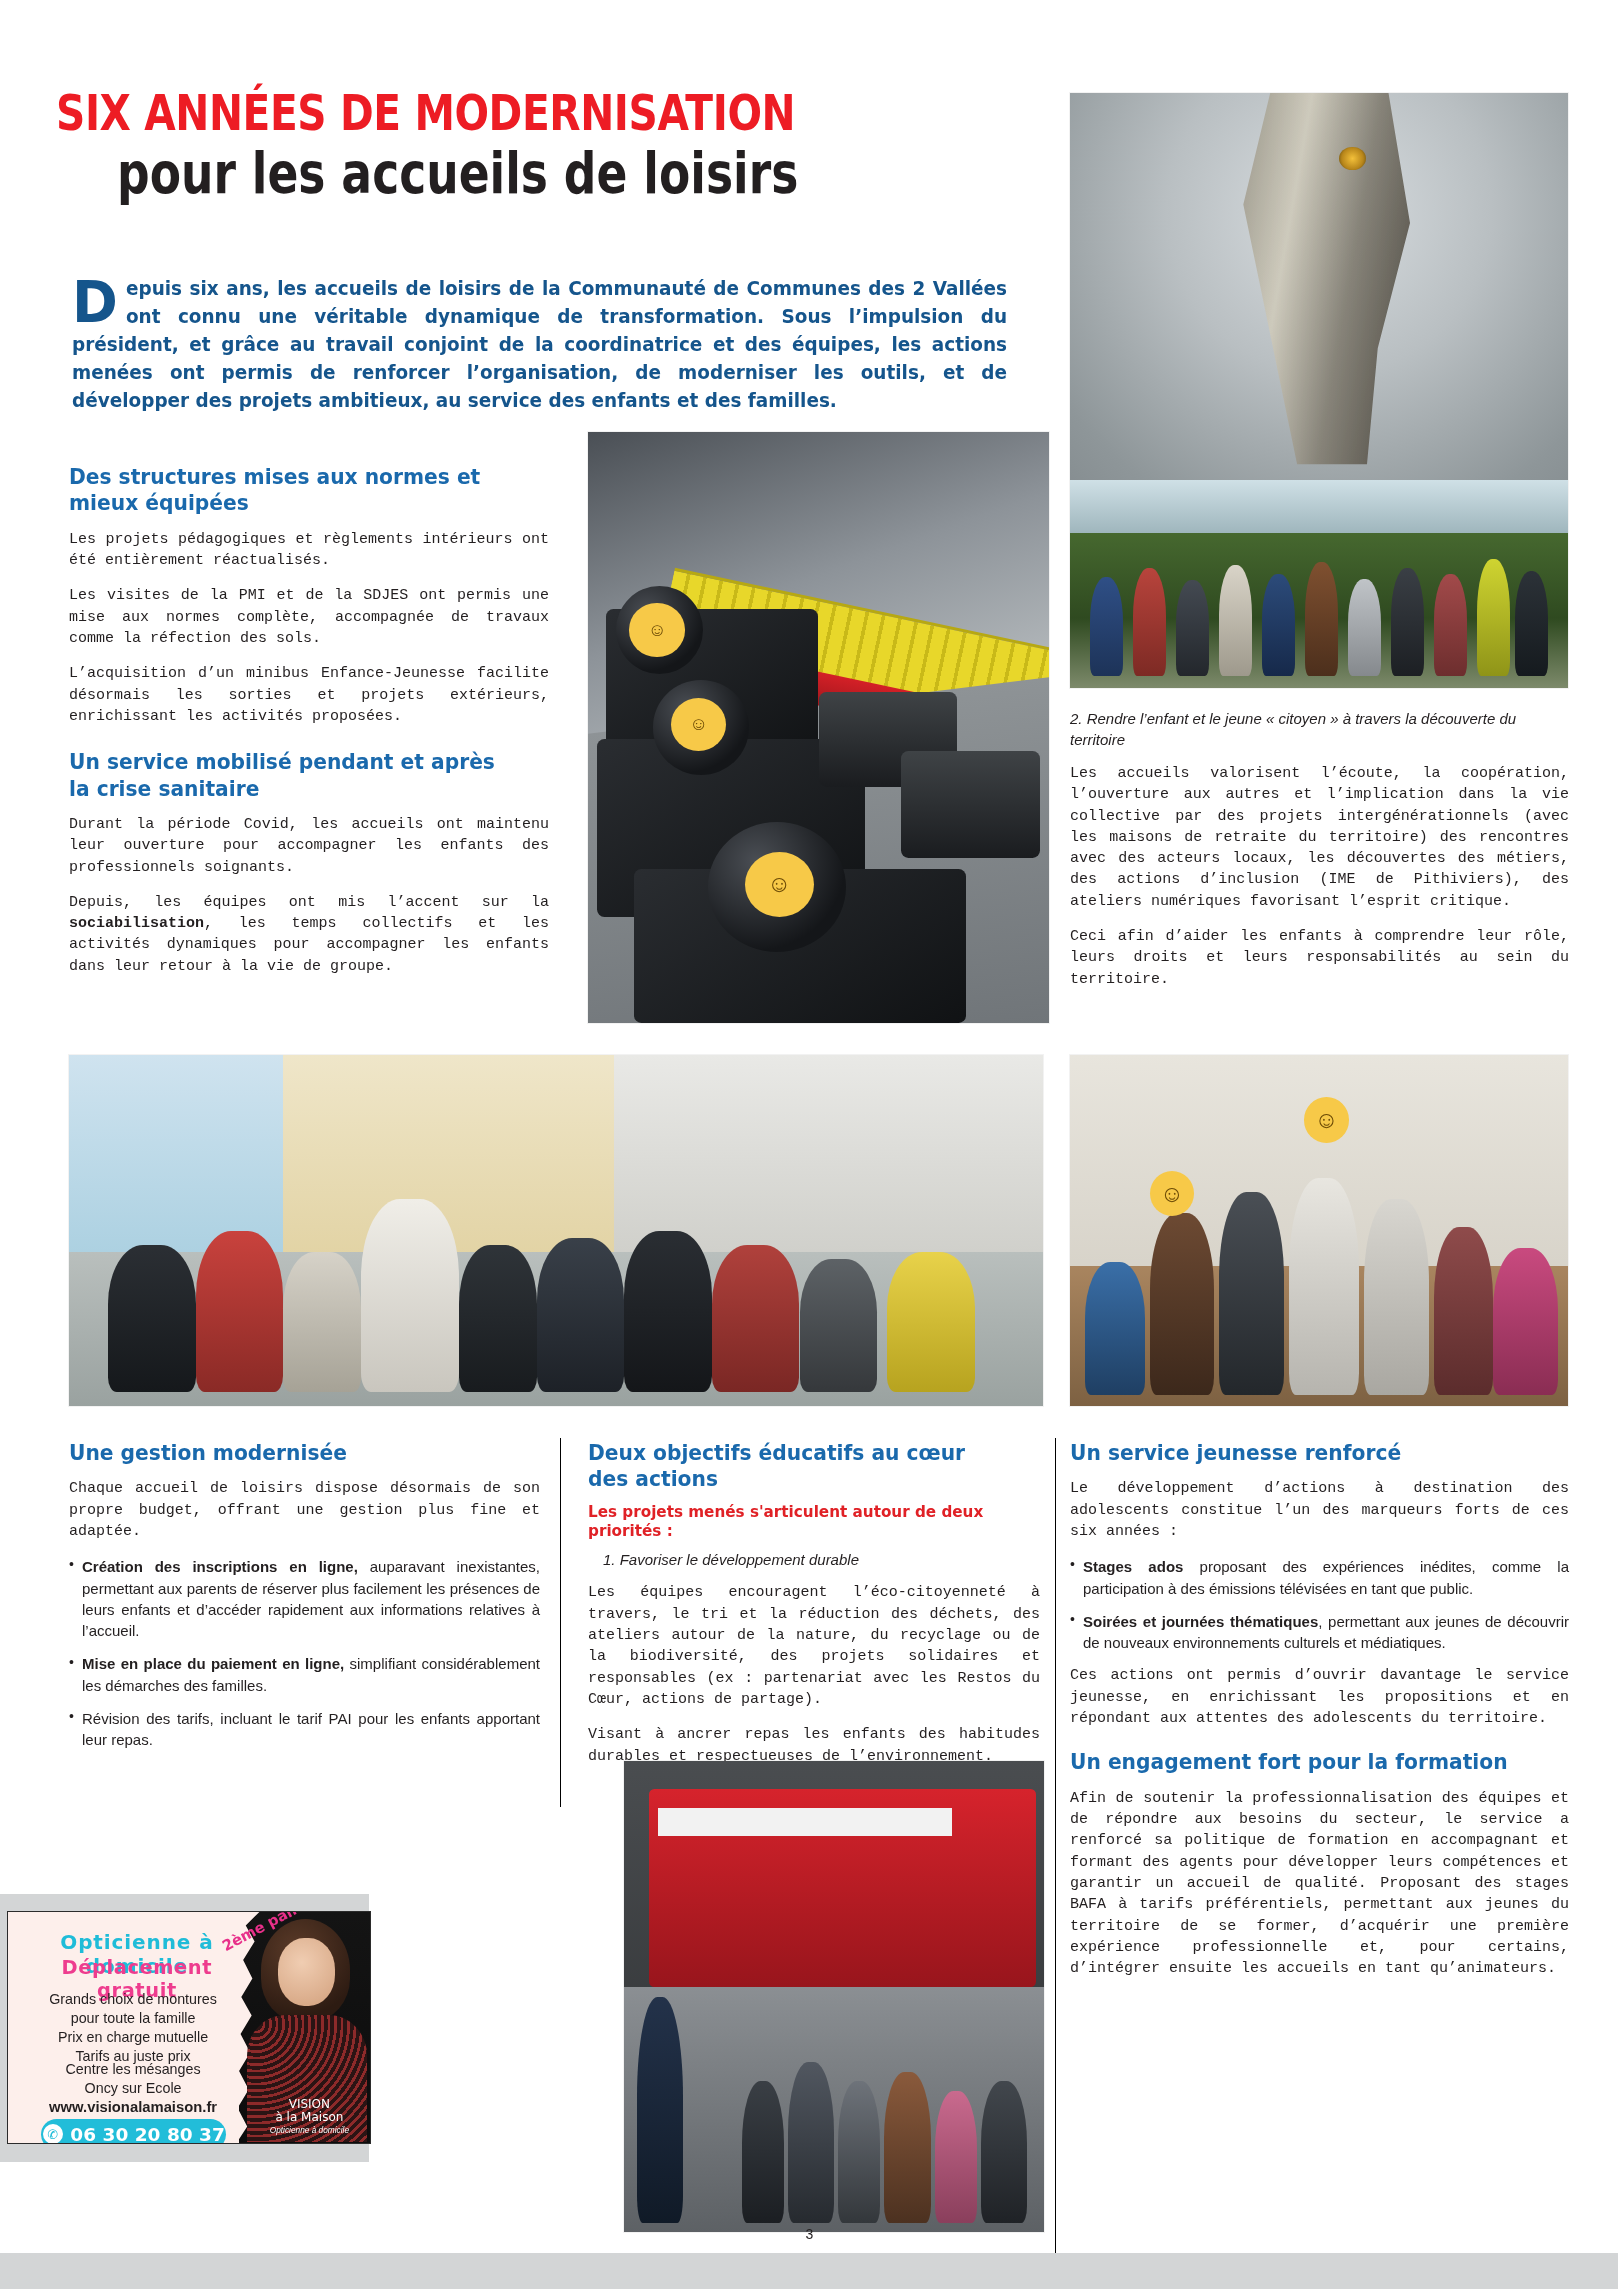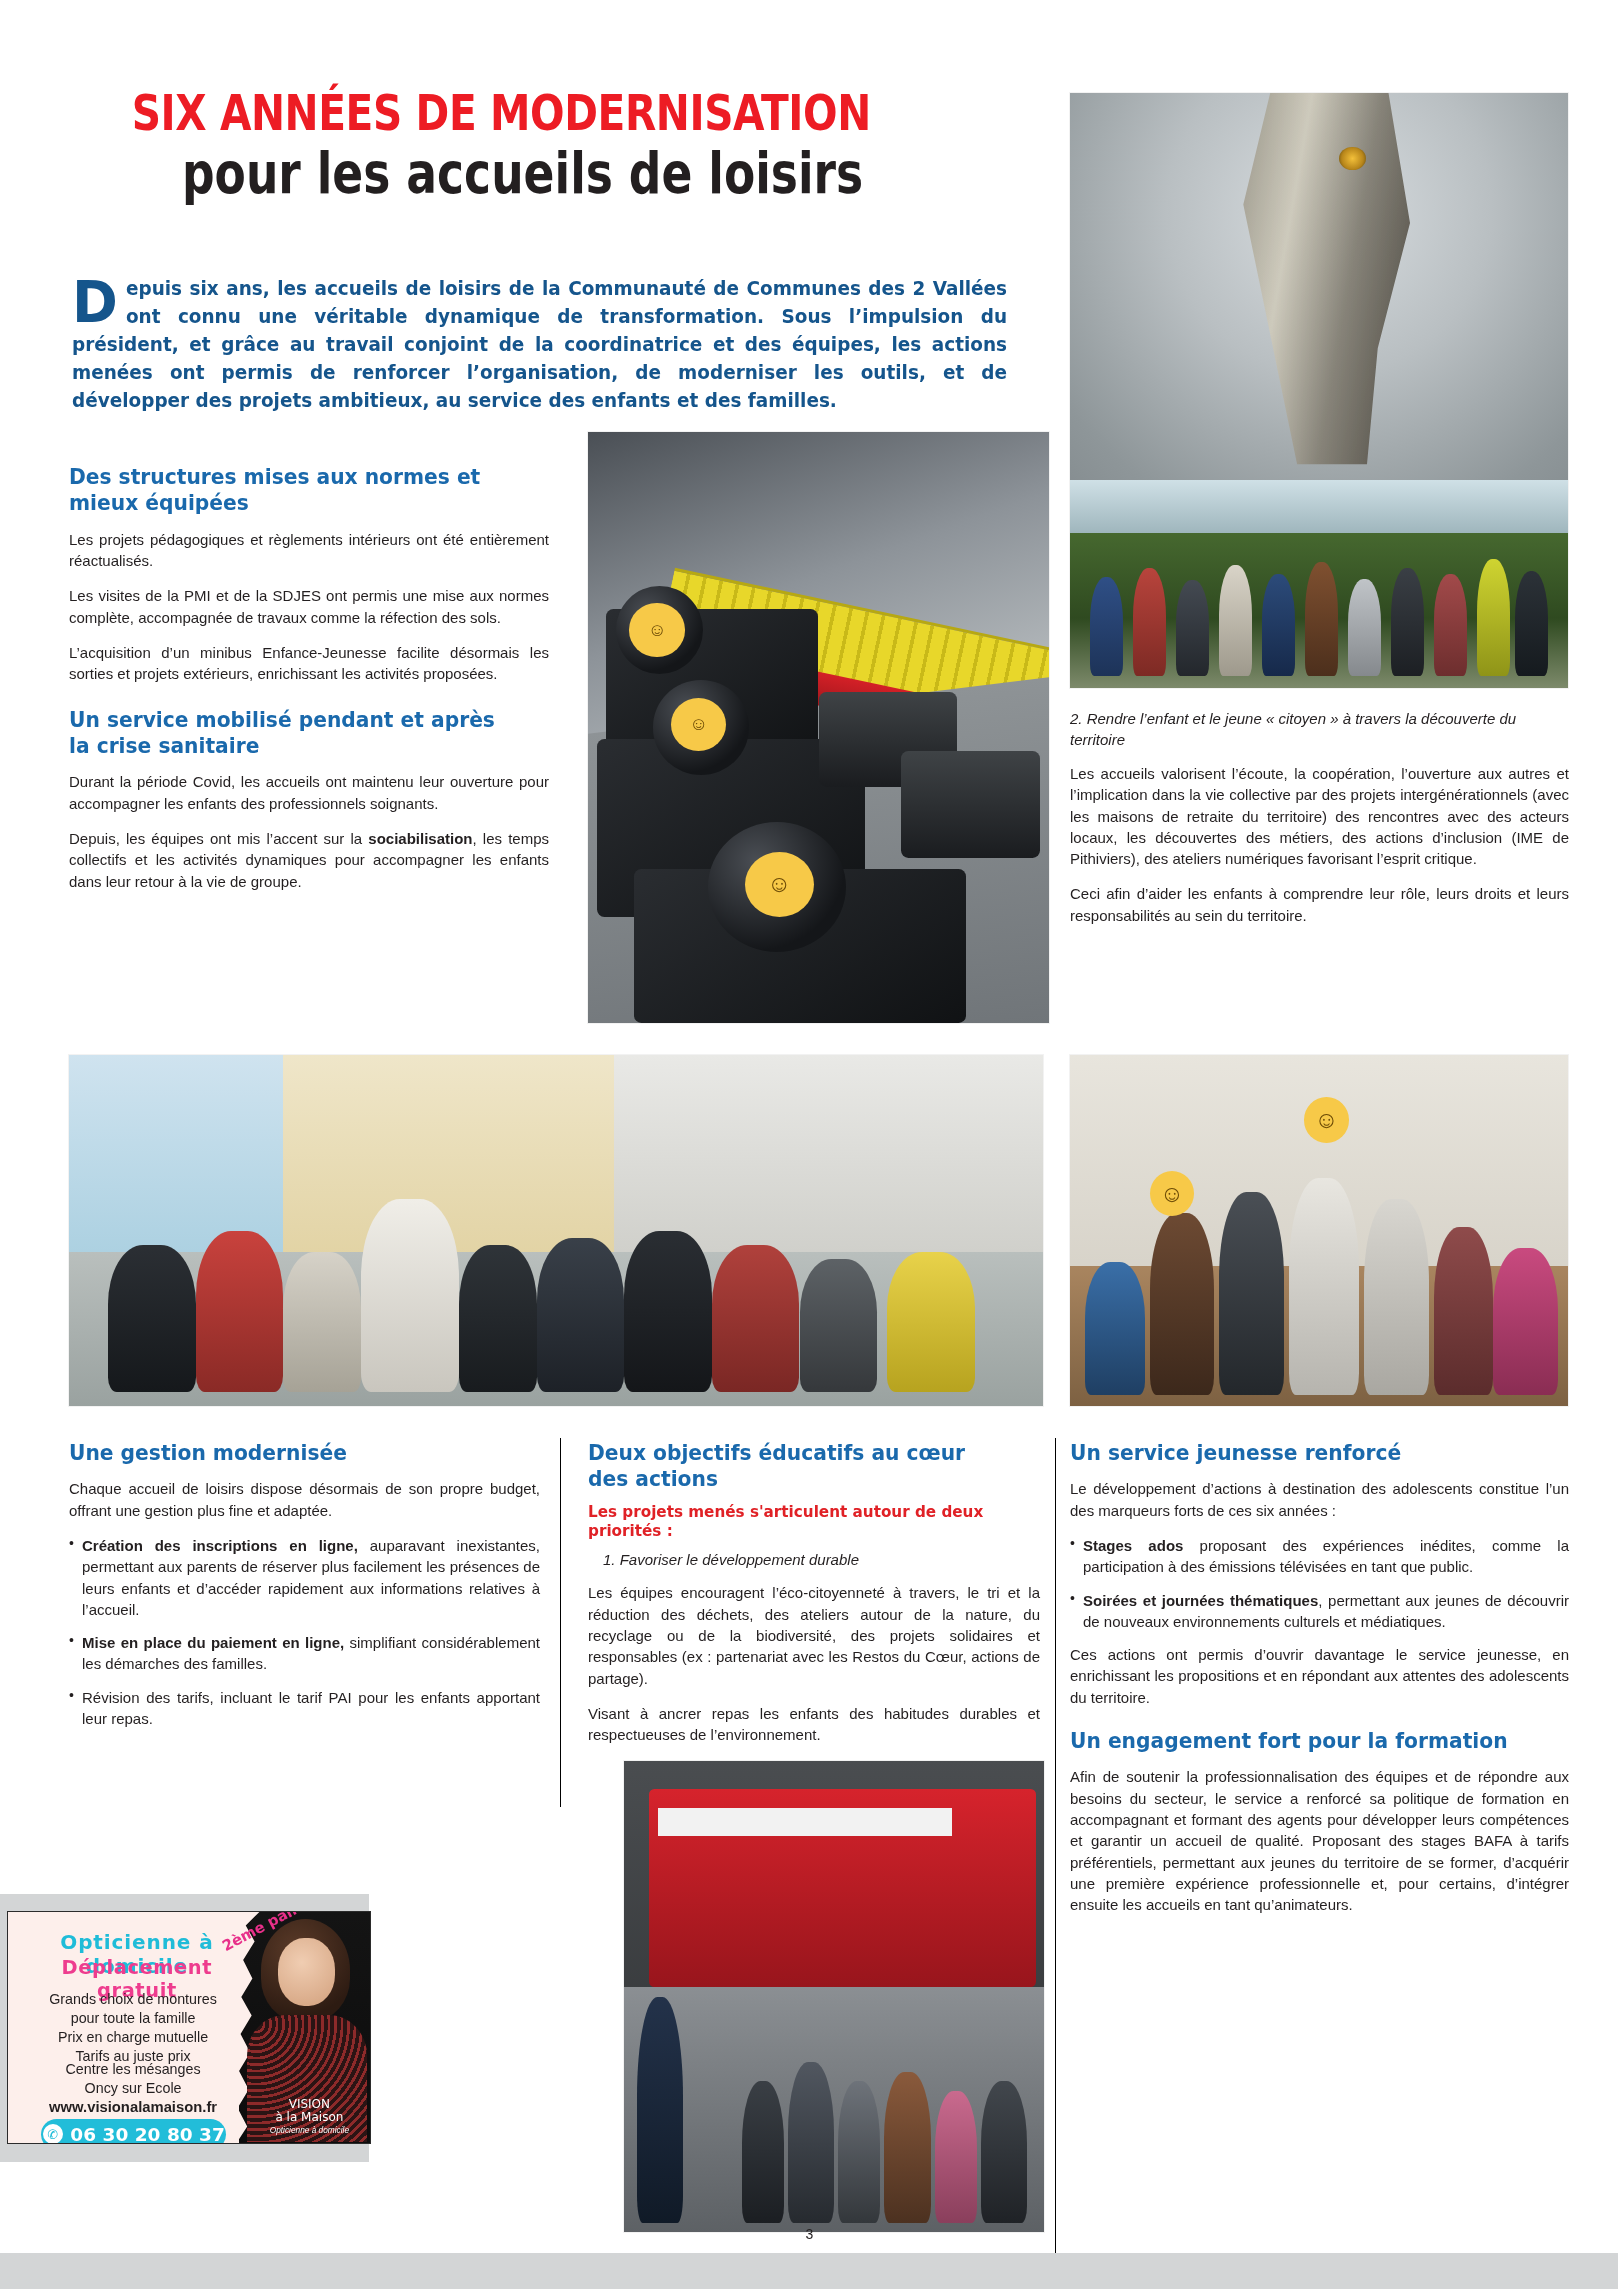--- a/index.html
+++ b/index.html
@@ -16,24 +16,23 @@
   }
   .page {
     position: absolute;
     inset: 0;
     background: #ffffff;
   }
 
   
   .headline-block {
     position: absolute;
-    left: 80px;
+    left: 56px;
     top: 89px;
     width: 1015px;
-    text-align: center;
   }
   .headline-red {
     font-family: "DejaVu Sans", sans-serif;
     font-weight: 700;
     font-size: 49px;
     letter-spacing: -0.5px;
     color: #ED1C24;
     transform: scaleX(0.83);
     transform-origin: left center;
     line-height: 1.02;
@@ -91,21 +90,21 @@
     color: #1A69AC;
     transform: scaleX(0.92);
     transform-origin: left top;
   }
   p.body {
     margin: 12px 0 14px 0;
     font-size: 15px;
     line-height: 1.42;
     color: #231F20;
     text-align: justify;
-    font-family: Liberation Sans, sans-serif;
+    font-family: Liberation Mono, monospace;
   }
   p.body:last-child { margin-bottom: 0; }
   .red-sub {
     margin: 0 0 9.2px 0;
     font-family: "DejaVu Sans", sans-serif;
     font-weight: 700;
     font-size: 16px;
     color: #E02126;
     transform: scaleX(0.95);
     transform-origin: left top;

